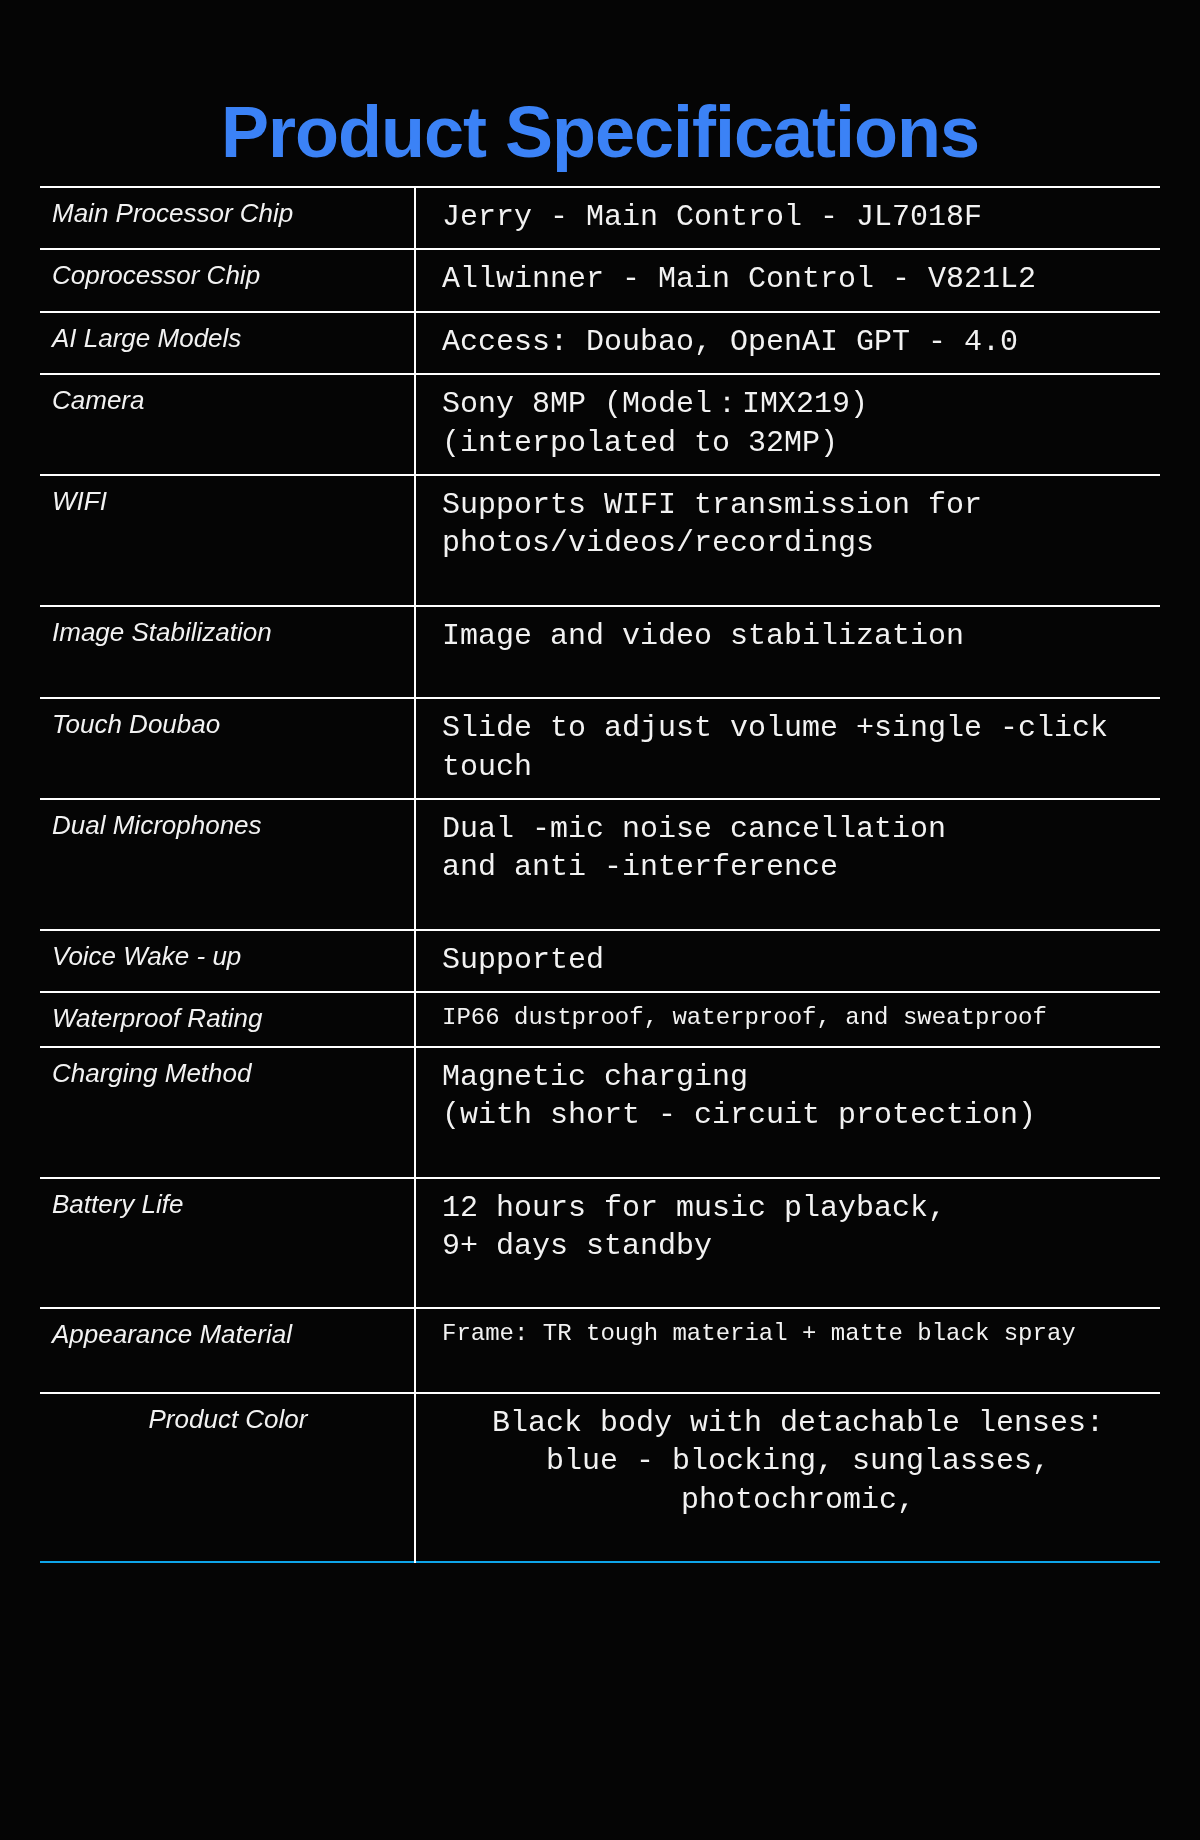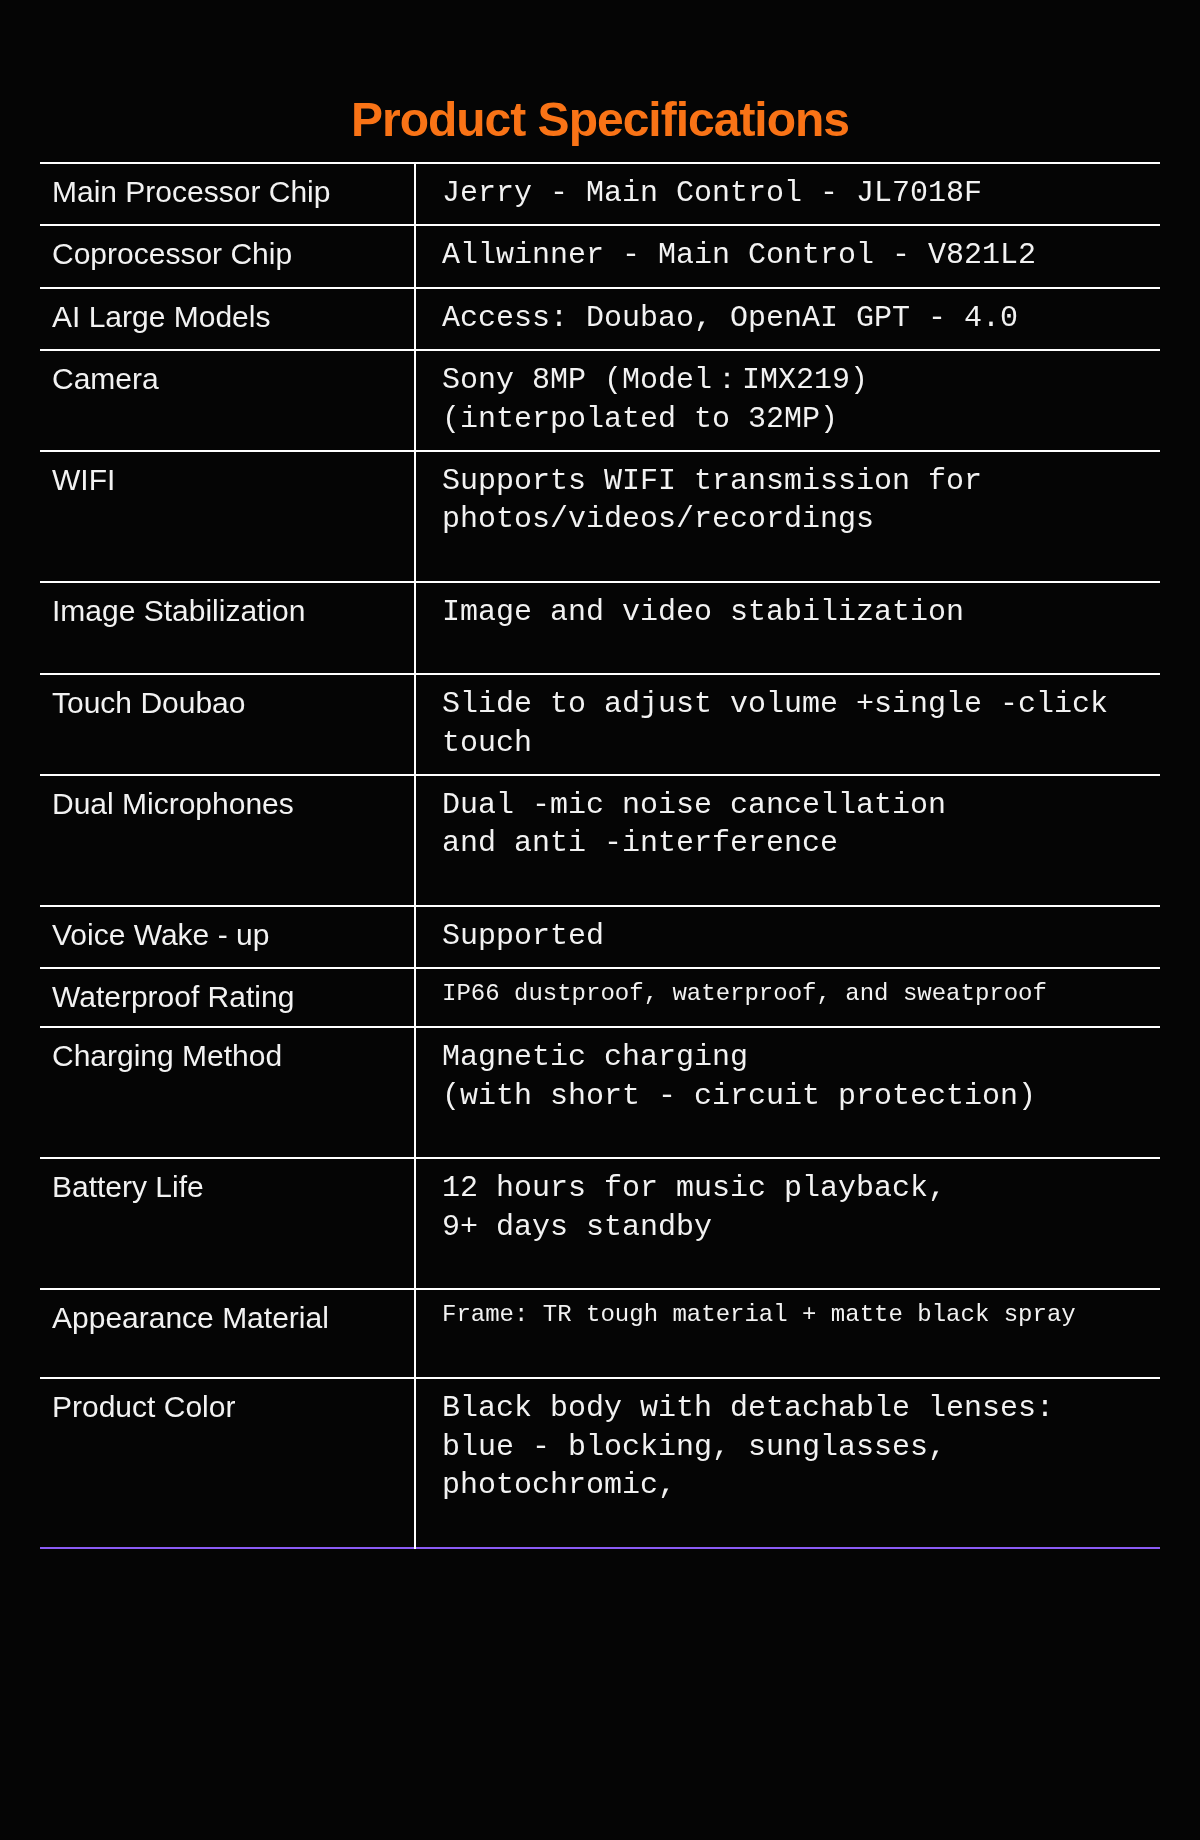--- a/index.html
+++ b/index.html
@@ -18,54 +18,56 @@
   .page {
     width: 1200px;
     height: 1840px;
     background: #050505;
     box-sizing: border-box;
     padding: 0;
     position: relative;
   }
   .title {
     text-align: center;
-    font-size: 48px;
+    font-size: 72px;
     font-weight: bold;
     letter-spacing: -1px;
-    color: #f97316;
+    color: #3b82f6;
     padding-top: 96px;
     padding-bottom: 18px;
     line-height: 1.0;
     font-family: "Liberation Sans", sans-serif;
   }
   .spec-table {
     margin: 0 auto;
     width: 1120px;
     border-collapse: collapse;
     table-layout: fixed;
   }
   .spec-table tr {
     border-top: 2px solid #ffffff;
   }
   .spec-table tr:last-child {
-    border-bottom: 2px solid #8b5cf6;
+    border-bottom: 2px solid #0ea5e9;
+    text-align: center;
   }
   .spec-table td {
     vertical-align: top;
     padding: 10px 4px 12px 4px;
     color: #f2f2f2;
   }
   td.label {
     width: 352px;
-    font-size: 30px;
+    font-size: 26px;
     line-height: 1.18;
     border-right: 2px solid #ffffff;
     padding-left: 12px;
     padding-right: 10px;
     white-space: nowrap;
+    font-style: italic;
   }
   td.value {
     font-size: 30px;
     line-height: 1.28;
     padding-left: 26px;
     padding-right: 6px;
     font-family: Liberation Mono, monospace;
   }
   td.value .line {
     display: block;

